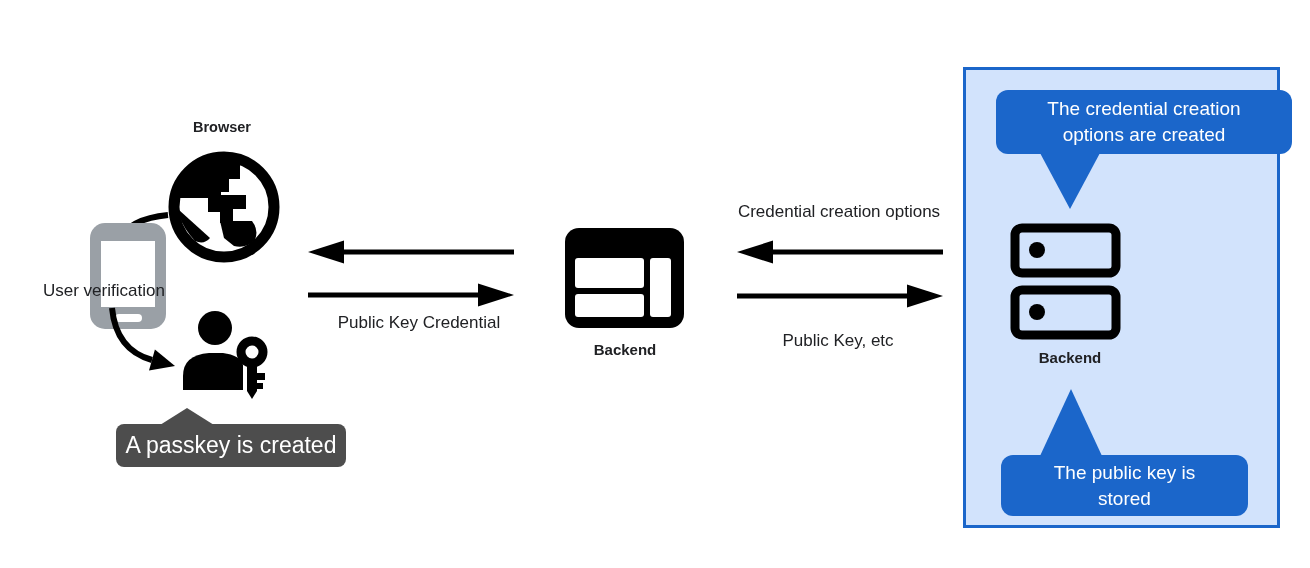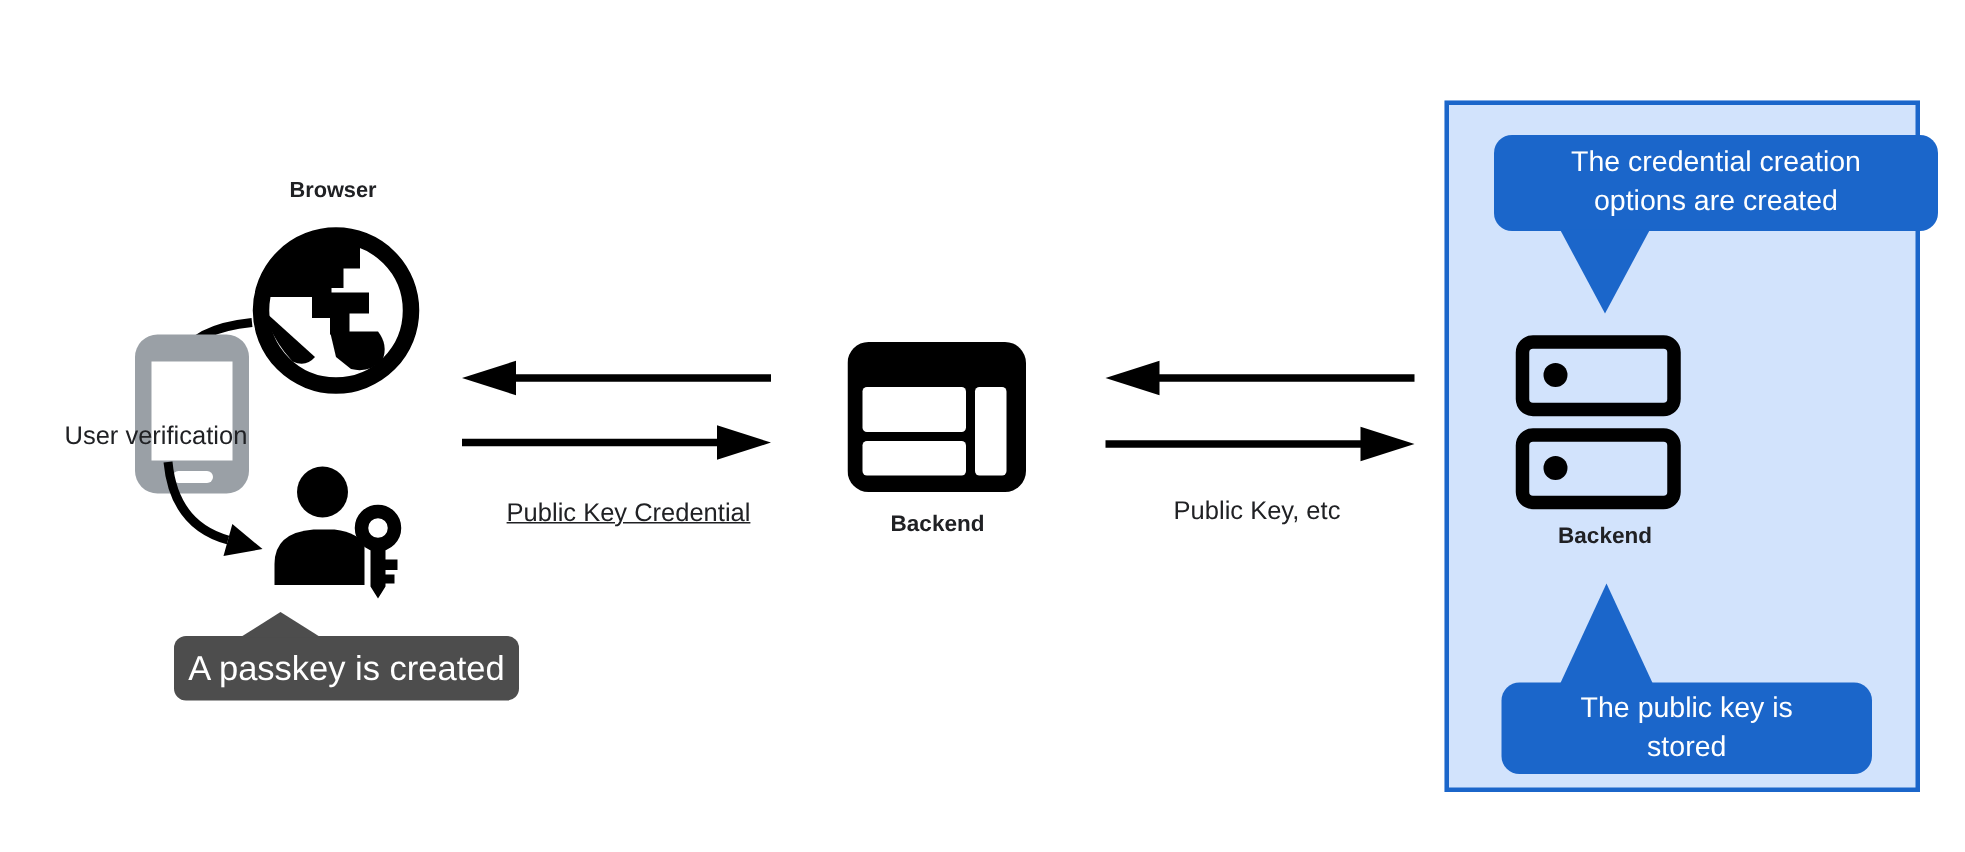--- a/index.html
+++ b/index.html
@@ -96,31 +96,32 @@
   <svg class="abs" style="left:306px;top:238px;" width="210" height="28" viewBox="0 0 210 28">
     <line x1="208" y1="14" x2="34" y2="14" stroke="#000" stroke-width="5"></line>
     <polygon points="2,14 38,2.5 38,25.5" fill="#000"></polygon>
   </svg>
 
   <svg class="abs" style="left:306px;top:281px;" width="210" height="28" viewBox="0 0 210 28">
     <line x1="2" y1="14" x2="176" y2="14" stroke="#000" stroke-width="5"></line>
     <polygon points="208,14 172,2.5 172,25.5" fill="#000"></polygon>
   </svg>
 
-  <div class="abs label centered" style="left:419px;top:332px;text-decoration:underline;">Public Key Credential</div>
+  <div class="abs label centered" style="left:419px;top:313px;">Public Key Credential</div>
 
   <svg class="abs" style="left:565px;top:228px;" width="120" height="100" viewBox="0 0 120 100">
     <rect x="0" y="0" width="119" height="100" rx="14" fill="#000"></rect>
     <rect x="10" y="30" width="69" height="30" rx="3" fill="#fff"></rect>
     <rect x="10" y="66" width="69" height="23" rx="3" fill="#fff"></rect>
     <rect x="85" y="30" width="21" height="59" rx="3" fill="#fff"></rect>
   </svg>
 
   <div class="abs label bold centered" style="left:625px;top:341px;">Backend</div>
 
+  <div class="abs label centered" style="left:839px;top:202px;">Credential creation options</div>
 
   <svg class="abs" style="left:735px;top:238px;" width="210" height="28" viewBox="0 0 210 28">
     <line x1="208" y1="14" x2="34" y2="14" stroke="#000" stroke-width="5"></line>
     <polygon points="2,14 38,2.5 38,25.5" fill="#000"></polygon>
   </svg>
 
   <svg class="abs" style="left:735px;top:282px;" width="210" height="28" viewBox="0 0 210 28">
     <line x1="2" y1="14" x2="176" y2="14" stroke="#000" stroke-width="5"></line>
     <polygon points="208,14 172,2.5 172,25.5" fill="#000"></polygon>
   </svg>

